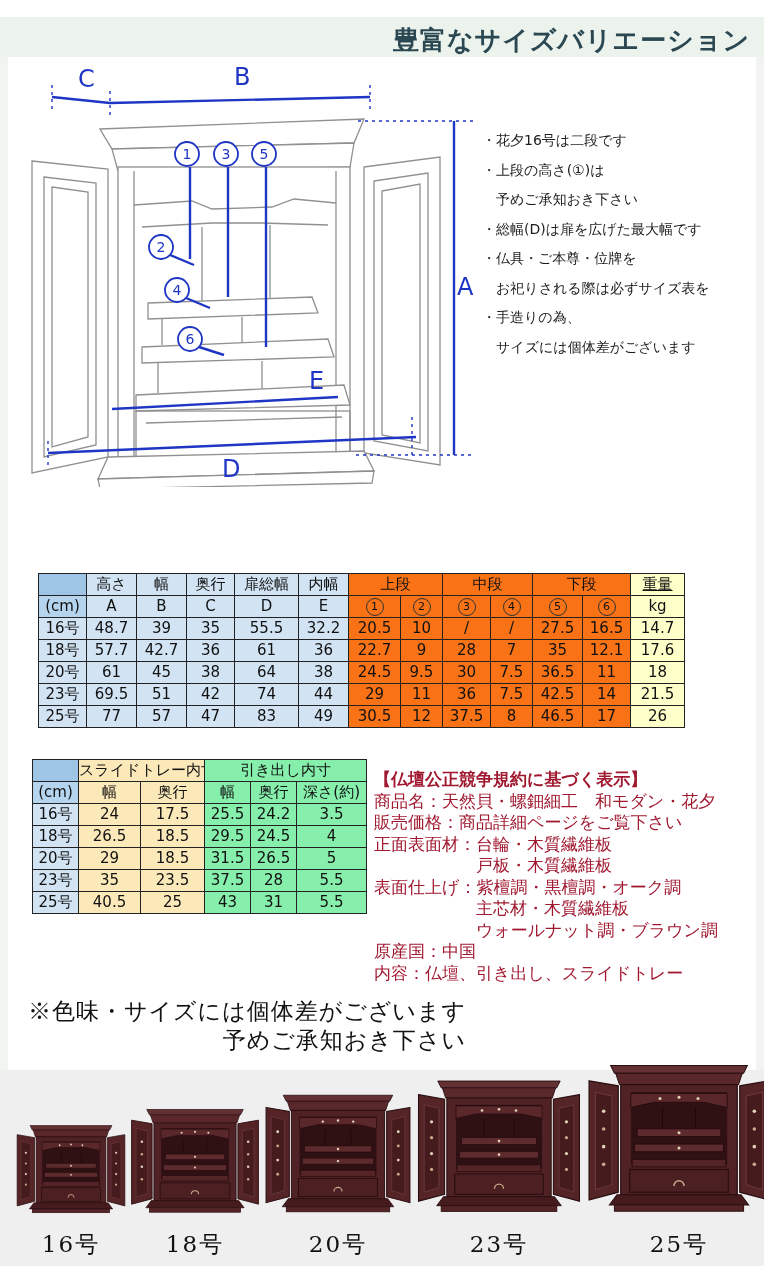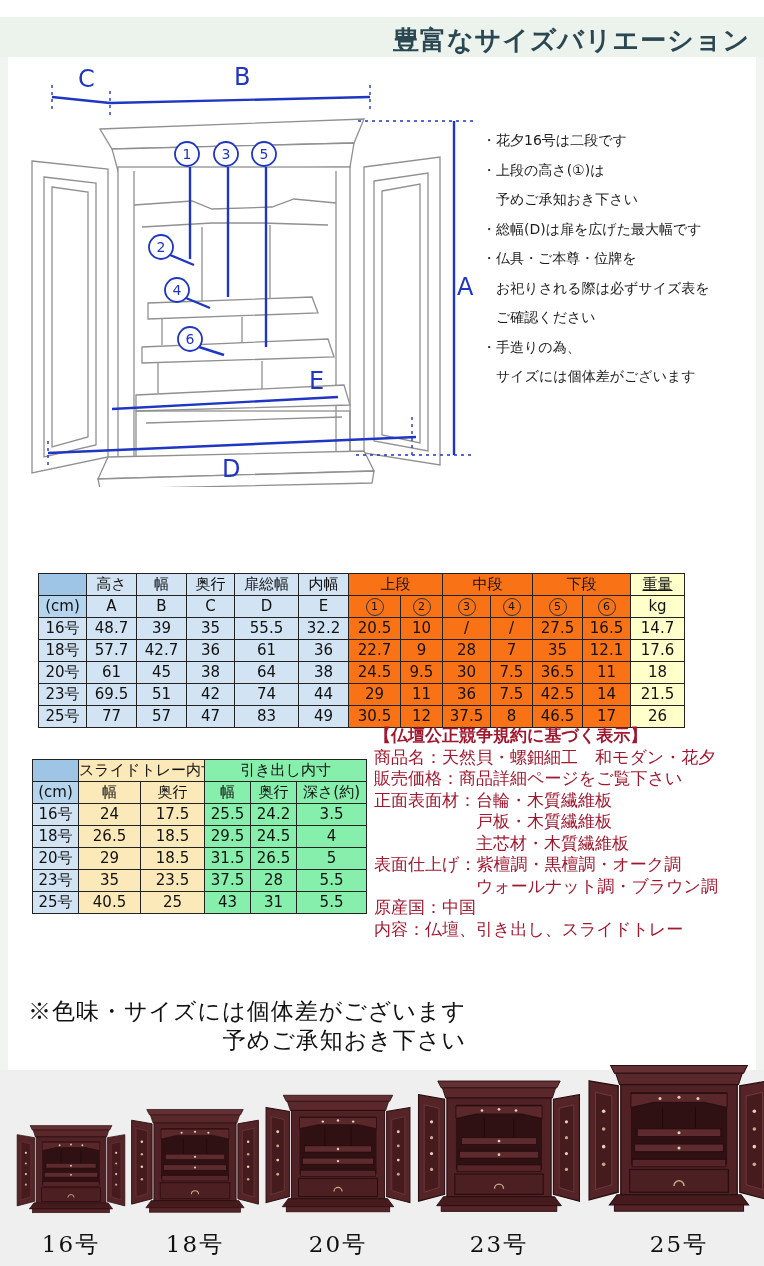--- a/index.html
+++ b/index.html
@@ -38,21 +38,21 @@
   .c-blue{background:#d2e4f4;}
   .c-peach{background:#f97316;}
   .c-yellow{background:#ffffca;}
   .c-ylw2{background:#fbe9b9;}
   .c-green{background:#86efac;}
   .u{text-decoration:underline;}
   .circ{display:inline-block;width:16px;height:16px;line-height:16px;border:1px solid #333;border-radius:50%;
         font-size:11px;vertical-align:middle;}
 
   
-  .prod-info{position:absolute;left:374px;top:708px;width:386px;font-family:"DejaVu Serif",serif;
+  .prod-info{position:absolute;left:374px;top:752px;width:386px;font-family:"DejaVu Serif",serif;
              color:#a0182f;font-size:17px;}
   .prod-info .info-line{line-height:21.5px;white-space:nowrap;}
   .prod-info .info-line:first-child{font-weight:bold;}
 
   
   .notice{position:absolute;left:28px;top:980px;font-family:"DejaVu Serif",serif;color:#111;font-size:23px;}
   .notice div{line-height:29px;letter-spacing:1px;text-align:right;}
   .notice .l2{padding-left:24px;}
 
   
@@ -164,21 +164,20 @@
     </svg>
   </div>
 
   <div class="notes">
       <div class="note-line">・花夕16号は二段です</div>
       <div class="note-line">・上段の高さ(①)は</div>
       <div class="note-line">　予めご承知おき下さい</div>
       <div class="note-line">・総幅(D)は扉を広げた最大幅です</div>
       <div class="note-line">・仏具・ご本尊・位牌を</div>
       <div class="note-line">　お祀りされる際は必ずサイズ表を</div>
-      <div class="note-line">　ご確認ください</div>
       <div class="note-line">・手造りの為、</div>
       <div class="note-line">　サイズには個体差がございます</div>
     </div>
 
   <table class="size-table">
     <colgroup>
       <col style="width:48px">
         <col style="width:50px">
         <col style="width:50px">
         <col style="width:48px">
@@ -367,22 +366,22 @@
         </tr>
       </tbody>
   </table>
 
   <div class="prod-info">
       <div class="info-line">【仏壇公正競争規約に基づく表示】</div>
       <div class="info-line">商品名：天然貝・螺鈿細工　和モダン・花夕</div>
       <div class="info-line">販売価格：商品詳細ページをご覧下さい</div>
       <div class="info-line">正面表面材：台輪・木質繊維板</div>
       <div class="info-line">　　　　　　戸板・木質繊維板</div>
+      <div class="info-line">表面仕上げ：紫檀調・黒檀調・オーク調</div>
       <div class="info-line">　　　　　　主芯材・木質繊維板</div>
-      <div class="info-line">表面仕上げ：紫檀調・黒檀調・オーク調</div>
       <div class="info-line">　　　　　　ウォールナット調・ブラウン調</div>
       <div class="info-line">原産国：中国</div>
       <div class="info-line">内容：仏壇、引き出し、スライドトレー</div>
     </div>
 
   <div class="notice">
     <div class="l1">※色味・サイズには個体差がございます</div>
     <div class="l2">予めご承知おき下さい</div>
   </div>
 

